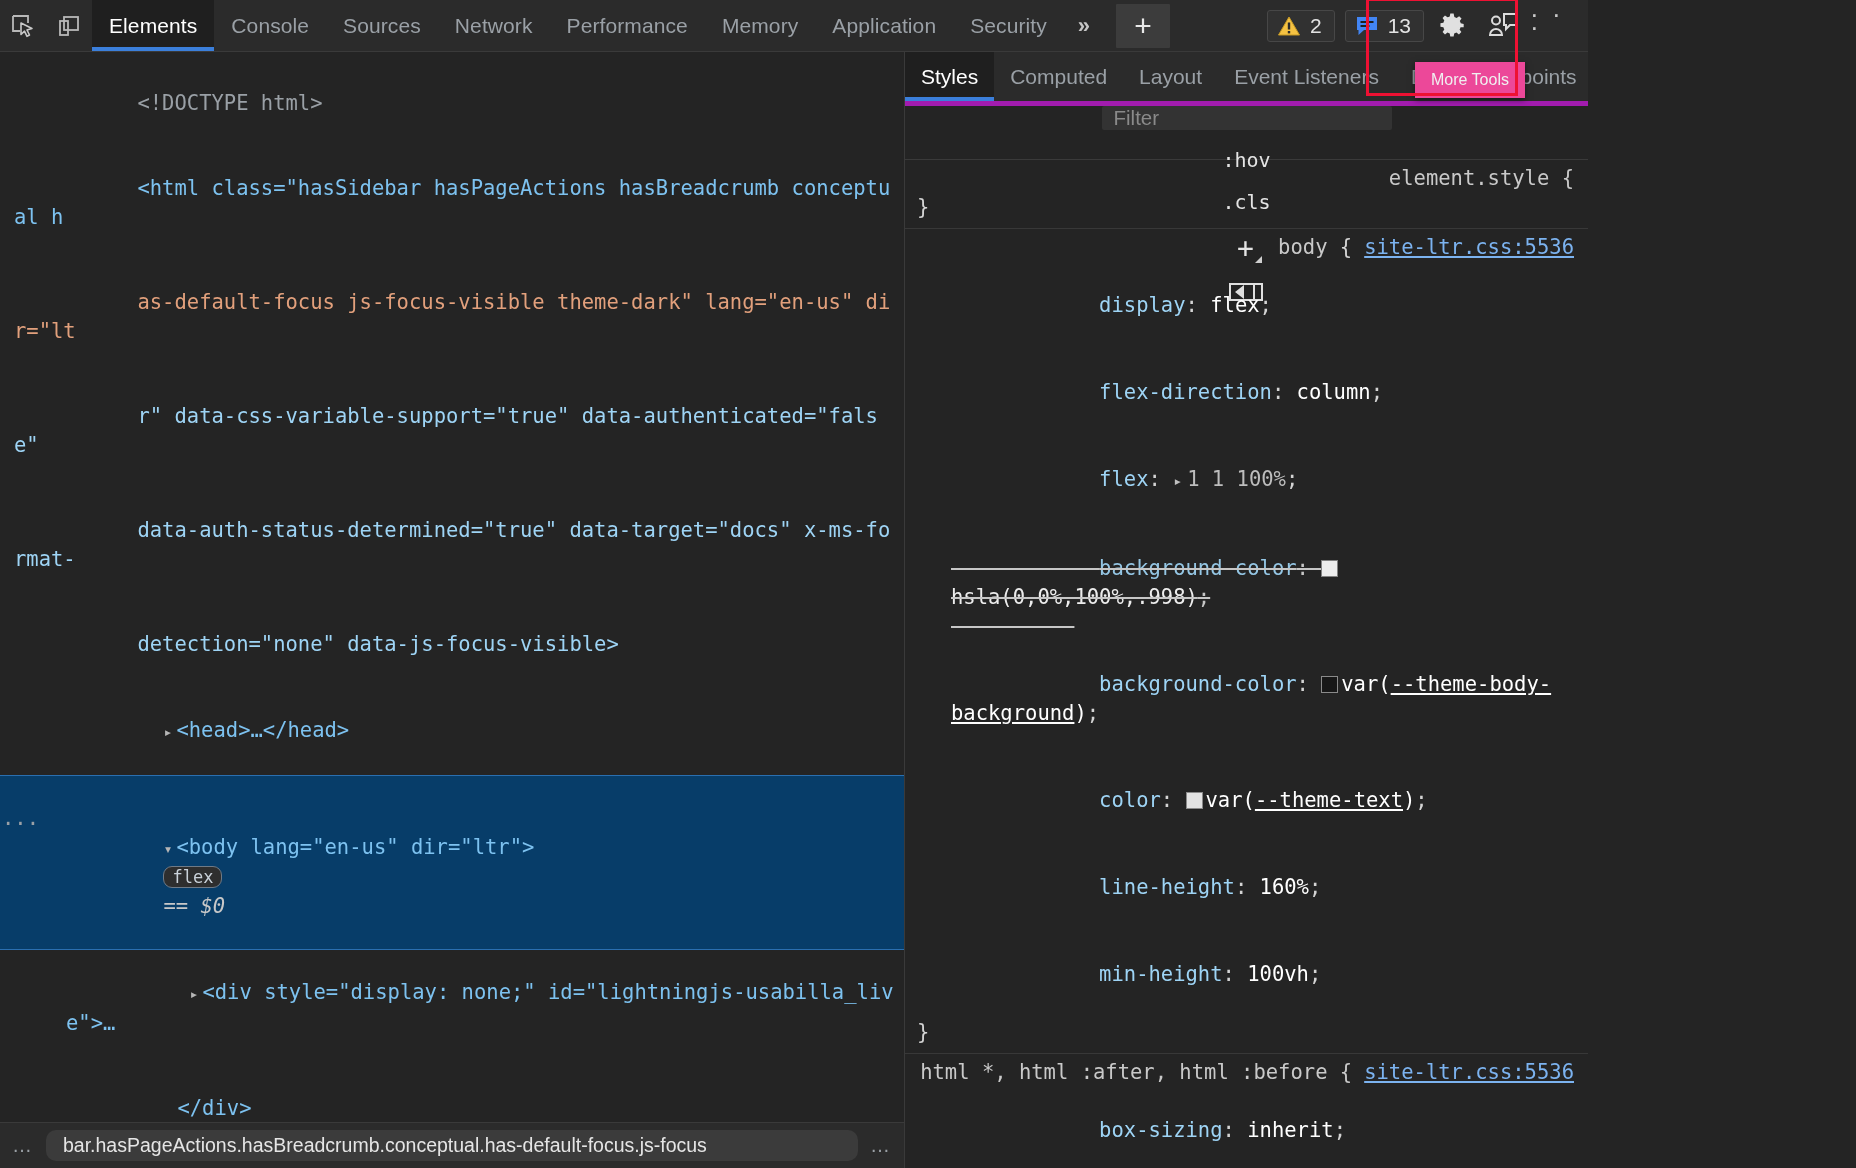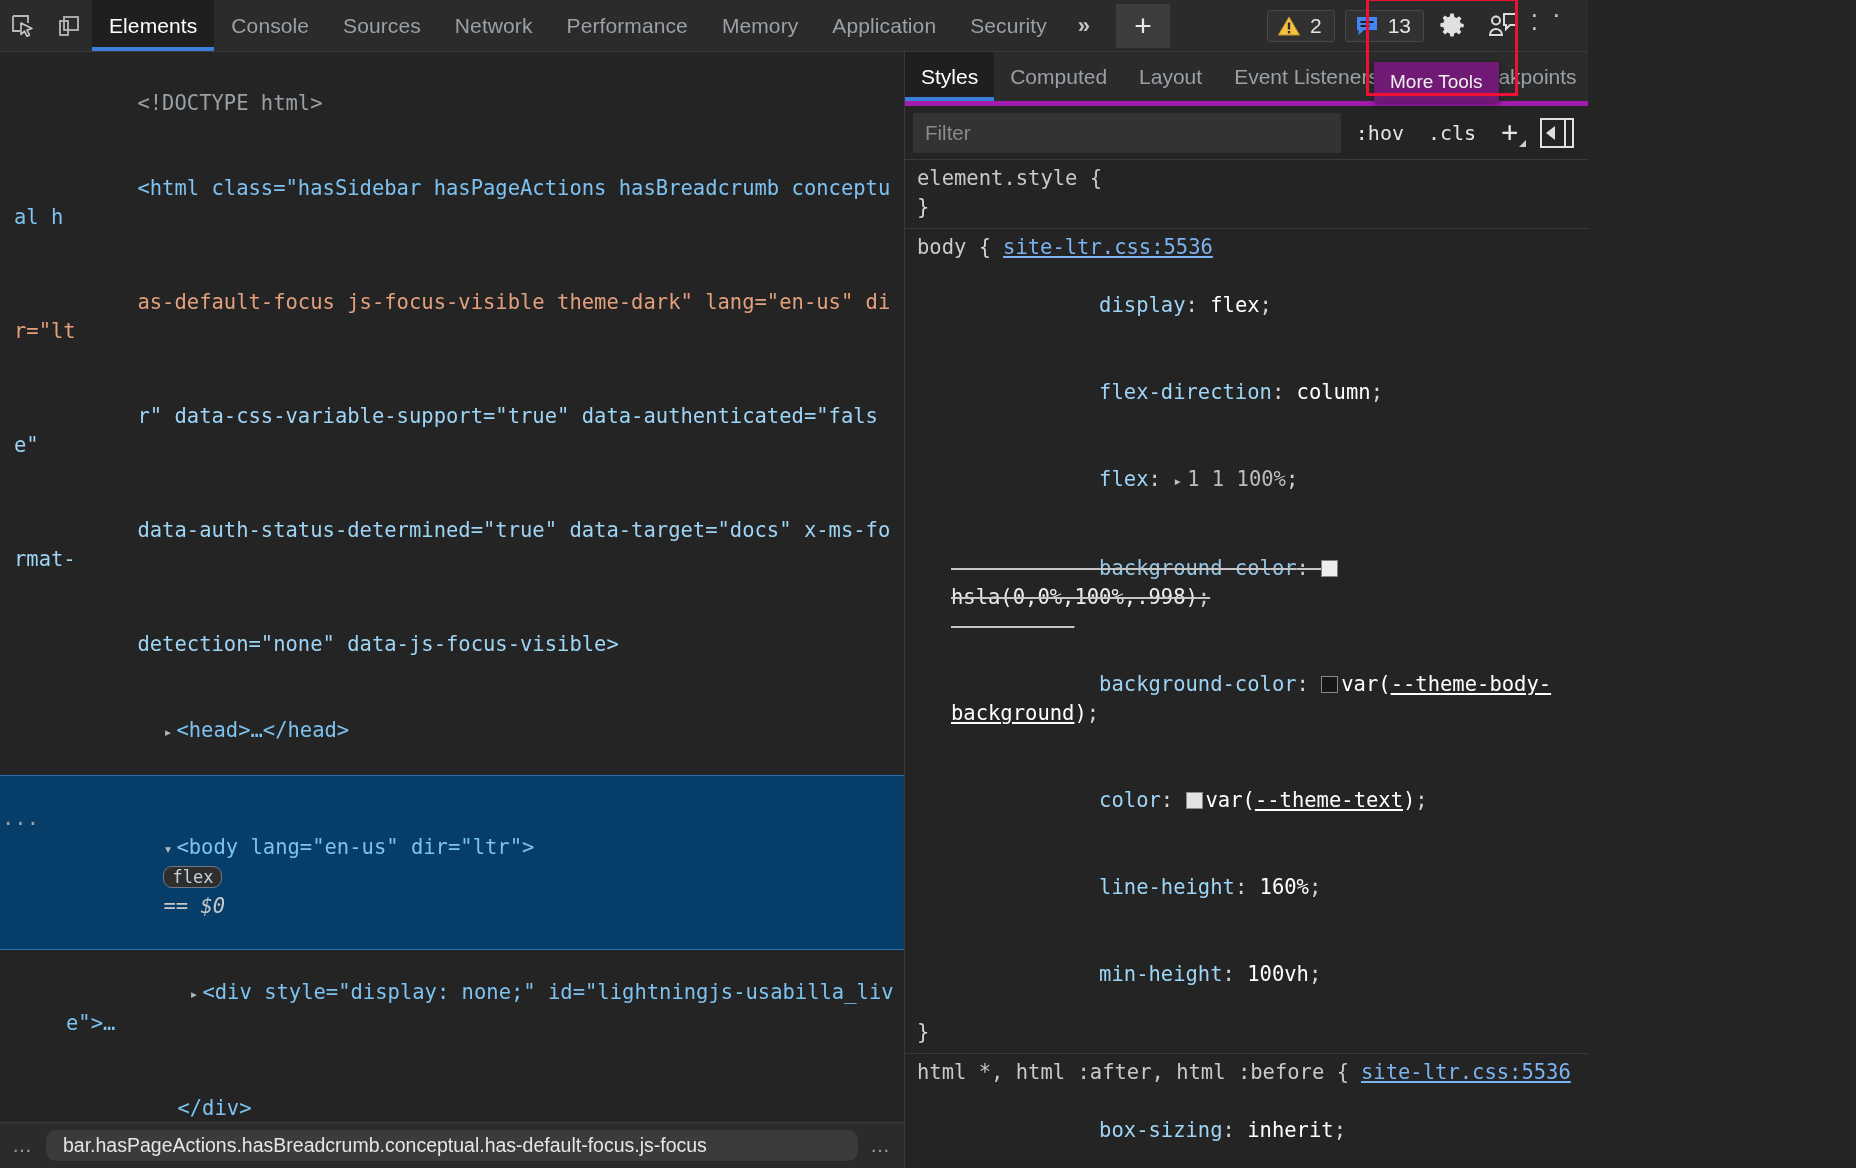--- a/index.html
+++ b/index.html
@@ -108,27 +108,28 @@
   .highlight-box {
     position: absolute;
     border: 3px solid #ee1133;
     pointer-events: none;
     z-index: 60;
   }
 
   
   .tooltip {
     position: absolute;
-    background: #701a75;
+    background: #ec4899;
     color: #f0f0f0;
-    font-size: 19px;
+    font-size: 16px;
     padding: 9px 16px;
     white-space: nowrap;
     z-index: 55;
     box-shadow: 0 2px 6px rgba(0,0,0,0.5);
+    margin-left: 41px;
   }
 
   
   .split { flex: 1 1 auto; display: flex; min-height: 0; }
 
   
   .elements-pane {
     width: 905px; min-width: 905px;
     background: #242424;
     display: flex; flex-direction: column;
@@ -242,21 +243,22 @@
     display: flex; align-items: center; padding: 0 16px;
     color: #c6c6c6; font-size: 22px; font-weight: bold; cursor: pointer;
   }
 
   .filter-row {
     height: 54px; min-height: 54px;
     display: flex; align-items: center;
     background: #242424;
     border-bottom: 1px solid #3a3a3a;
     padding: 0 8px;
-    gap: 6px;
+    gap: 18px;
+    flex-direction: column;
   }
   .filter-input {
     flex: 1 1 auto;
     height: 40px;
     background: #333333;
     border: none;
     color: #cfcfcf;
     font-size: 20.5px;
     padding: 0 12px;
     font-family: "Liberation Sans", sans-serif;
@@ -306,21 +308,21 @@
     font-size: 20.5px;
     line-height: 29px;
     color: #d4d4d4;
   }
   .rule {
     border-bottom: 1px solid #383838;
     padding: 4px 0 6px 0;
     position: relative;
   }
   .rule-head {
-    display: flex; justify-content: flex-start; align-items: flex-start;
+    display: flex; justify-content: flex-end; align-items: flex-start;
     padding: 0 14px 0 12px;
     gap: 12px;
   }
   .selector { color: #c9c9c9; white-space: pre-wrap; word-break: break-word; }
   .origin {
     color: #7cb3f0;
     text-decoration: underline;
     white-space: nowrap;
     cursor: pointer;
     flex: 0 0 auto;

